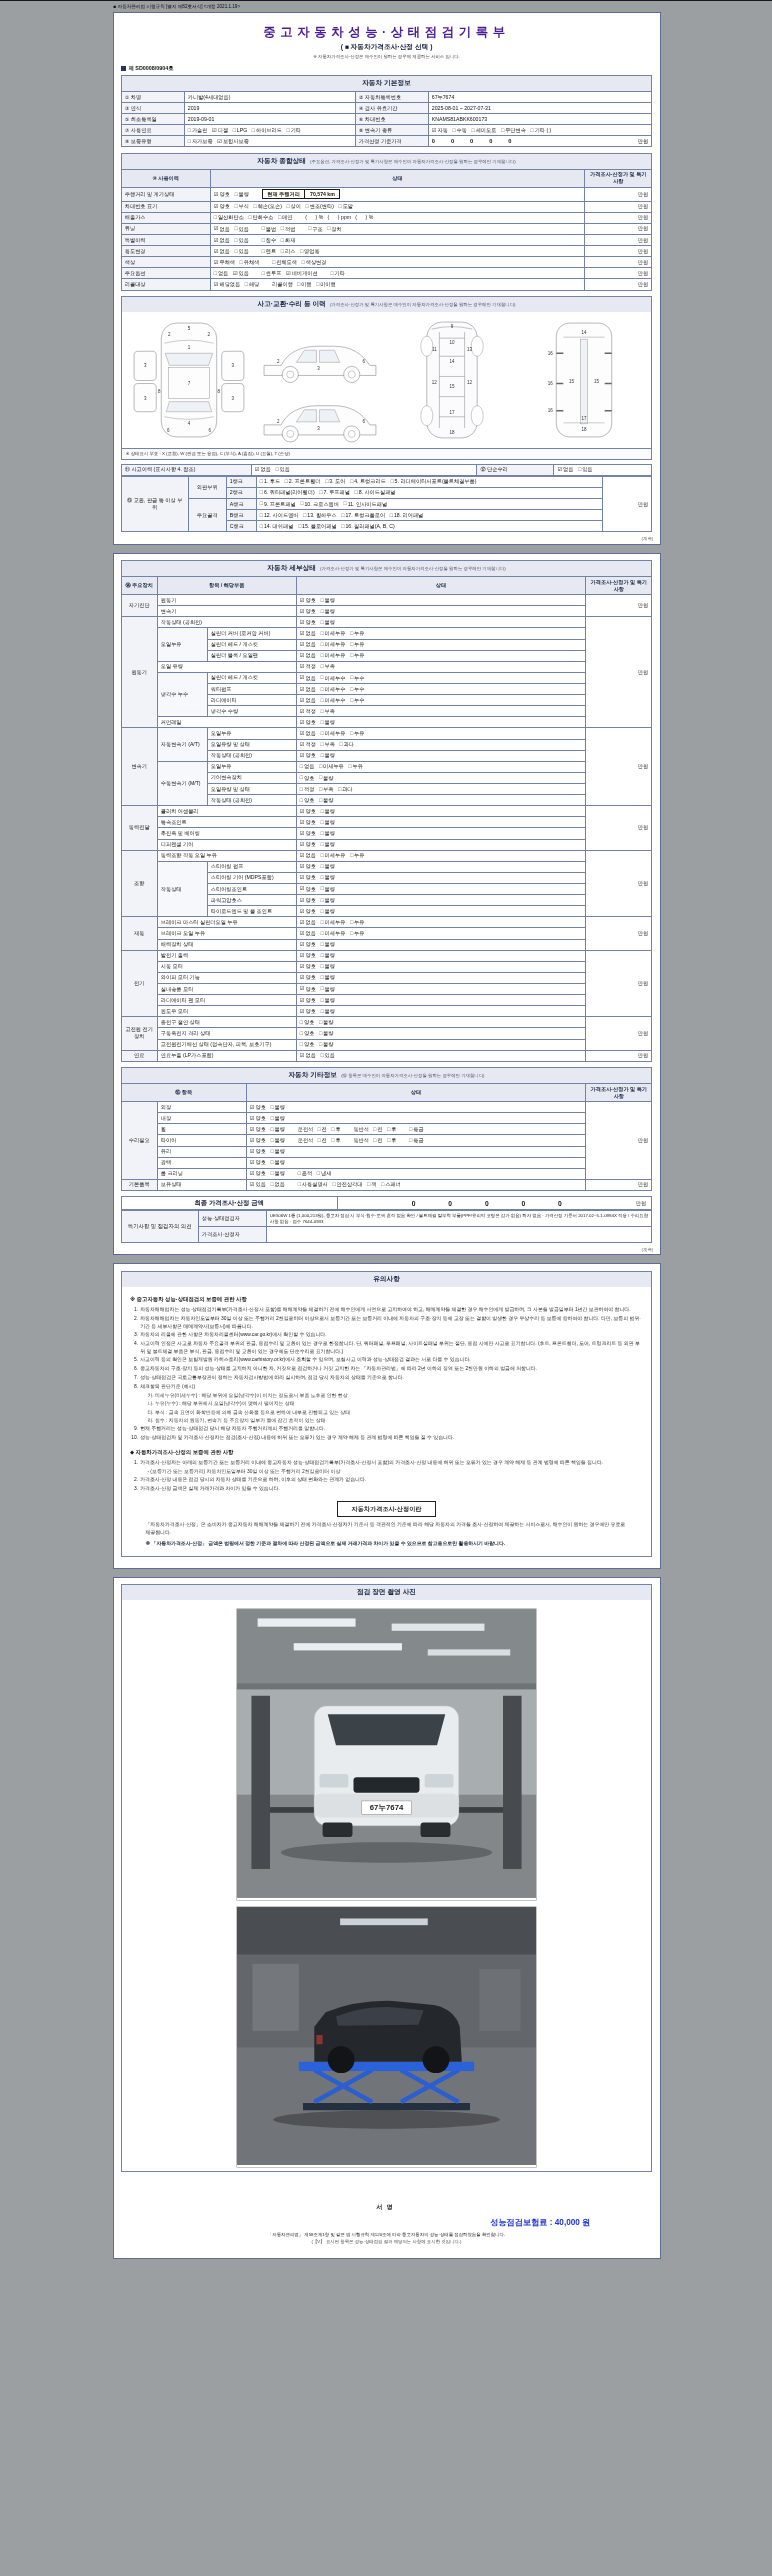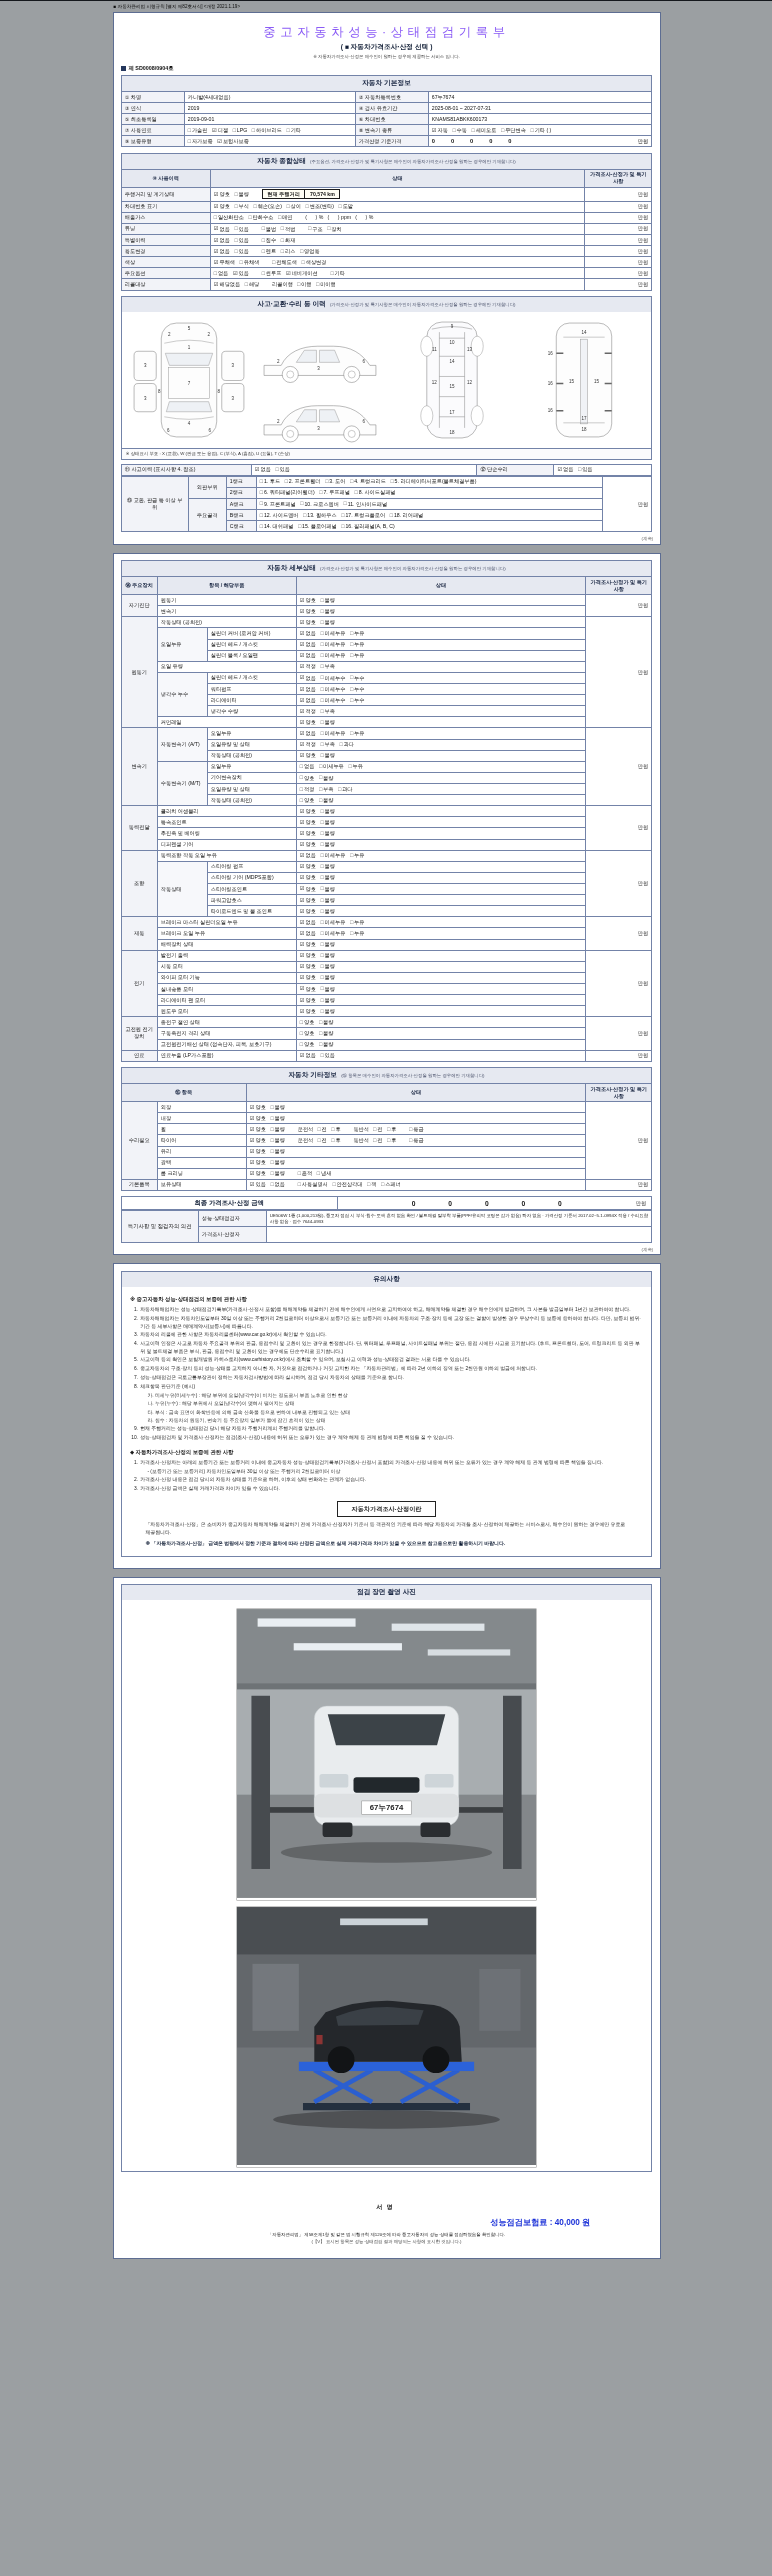--- a/index.html
+++ b/index.html
@@ -2,21 +2,21 @@
 <html style="font-size:8.2px"><head>
 <meta charset="utf-8">
 <style>
 *{box-sizing:border-box;margin:0;padding:0}
 html,body{background:#9b9fa2}
 body{width:773px;min-height:2576px;font-family:"Liberation Sans","DejaVu Sans",sans-serif;color:#111;border-top:1.5px solid #15181d}
 .sheet{width:548px;margin:0 auto;padding:2.1px 0 31px}
 .form-note{font-size:4.6px;color:#0c0c0c;padding:1px 1px 2.6px}
 .card{background:#fff;border:0.5px solid #5d6d92;margin-bottom:8.2px;padding:6.2px 7.2px 11.3px;position:relative}
 .hd{text-align:center;padding:5.2px 0 1px}
-.title{font-size:12.4px;font-weight:normal;letter-spacing:4.6px;color:#8b5cf6}
+.title{font-size:12.4px;font-weight:bold;letter-spacing:4.6px;color:#4c1d95}
 .subtitle{font-size:6.7px;font-weight:bold;margin-top:2.1px;color:#101d35}
 .subnote{font-size:4.4px;color:#444;margin-top:1.5px}
 .docno{display:flex;align-items:center;gap:2.6px;font-size:5.4px;margin:5.2px 0 3.1px;font-weight:bold}
 .stamp{width:5.2px;height:5.2px;background:#24365c;display:inline-block}
 .secband{background:#e6e9f1;border:0.5px solid #7383a8;border-bottom:none;text-align:center;font-weight:bold;font-size:6.7px;padding:3.1px 0;color:#16233f}
 .secnote{font-size:4.4px;font-weight:normal;color:#49506a;margin-left:4.1px}
 table.t{width:100%;border-collapse:collapse;font-size:5.2px;table-layout:fixed}
 .t th,.t td{border:0.5px solid #7383a8;padding:1.5px 3.1px;vertical-align:middle;text-align:left;word-wrap:break-word}
 .t th{background:#f2f3f8;font-weight:normal}
 .t thead th{background:#e6e9f1;text-align:center;font-weight:bold;color:#16233f}

